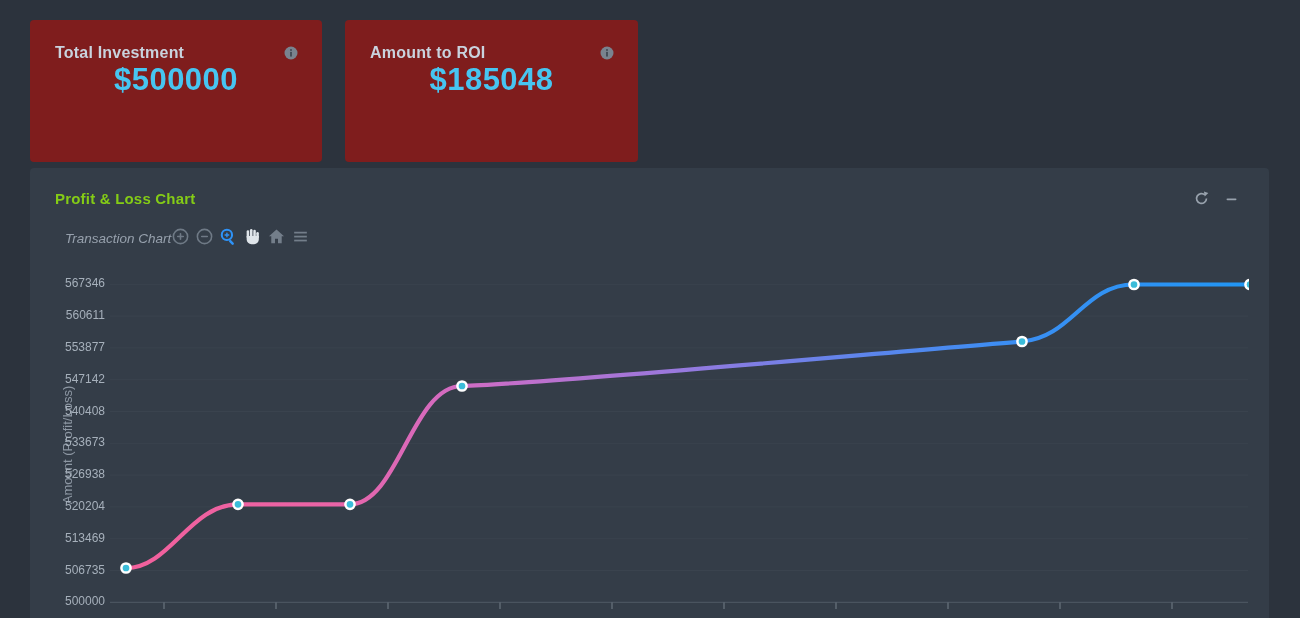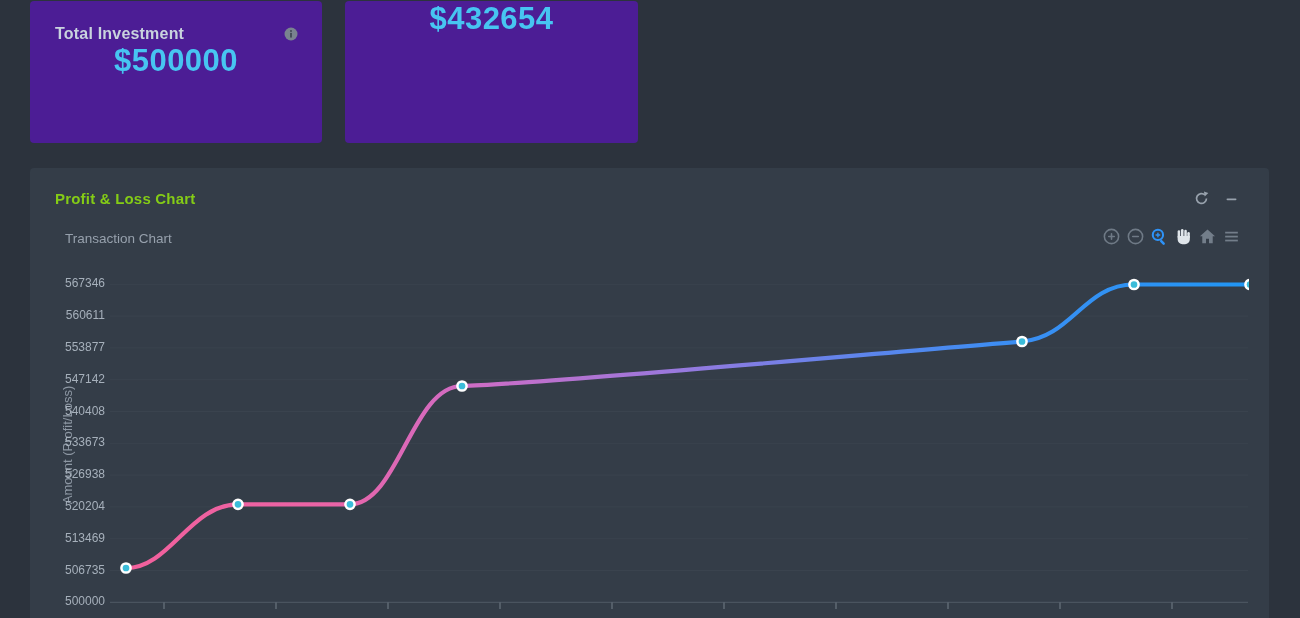--- a/index.html
+++ b/index.html
@@ -3,22 +3,22 @@
 <meta charset="utf-8">
 <style>
   * { margin:0; padding:0; box-sizing:border-box; }
   html,body { width:1300px; height:618px; overflow:hidden; }
   body {
     background:#2c333d;
     font-family:"Liberation Sans", sans-serif;
     position:relative;
   }
   .card {
-    position:absolute; top:1px; height:142px; width:292px;
-    background:#4c1d95; border-radius:4px;
+    position:absolute; top:20px; height:142px; width:292px;
+    background:#7f1d1d; border-radius:4px;
   }
   .card.card-1 { left:30px; }
   .card.card-2 { left:345px; width:293px; }
   .card-top {
     display:flex; justify-content:space-between; align-items:center;
     padding:24px 24px 0 25px;
   }
   .card-title { color:#c9d3de; font-size:16px; font-weight:700; letter-spacing:.2px; }
   .info-icon { width:14px; height:14px; flex:0 0 auto; cursor:pointer; }
   .card-value {
@@ -30,22 +30,23 @@
     background:#343d48; border-radius:4px;
   }
   .panel-header {
     display:flex; justify-content:space-between; align-items:center;
     padding:22px 30px 0 25px;
   }
   .panel-title { color:#84cc16; font-size:15px; font-weight:700; letter-spacing:.2px; }
   .panel-actions { display:flex; align-items:center; gap:14px; }
   .panel-actions svg { cursor:pointer; display:block; }
   .chart-header {
-    display:flex; justify-content:space-between; align-items:flex-end;
+    display:flex; justify-content:flex-start; align-items:flex-end;
     padding:20px 28px 0 35px;
+    font-style:italic;
   }
   .chart-subtitle { color:#97a1ad; font-size:13.5px; }
   .apex-toolbar { display:flex; align-items:center; gap:5px; }
   .apex-toolbar svg { cursor:pointer; display:block; }
   .chart-svg { position:absolute; left:10px; top:90px; }
   .ylabel { fill:#a6b0bb; font-size:12px; font-family:"Liberation Sans",sans-serif; }
   .ytitle { fill:#8d97a3; font-size:13px; font-family:"Liberation Sans",sans-serif; }
 </style>
 </head>
 <body>
@@ -56,21 +57,29 @@
     <svg class="info-icon" viewBox="0 0 14 14">
       <circle cx="7" cy="7" r="6.5" fill="#79838f"></circle>
       <rect x="6.1" y="3.1" width="1.8" height="1.8" rx="0.9" fill="#39424d"></rect>
       <rect x="6.2" y="5.8" width="1.6" height="5" rx="0.8" fill="#39424d"></rect>
     </svg>
   </div>
   <div class="card-value">$500000</div>
 </div>
 
 <div class="card card-2">
-  <div class="card-value">$432654</div>
+  <div class="card-top">
+    <span class="card-title">Amount to ROI</span>
+    <svg class="info-icon" viewBox="0 0 14 14">
+      <circle cx="7" cy="7" r="6.5" fill="#79838f"></circle>
+      <rect x="6.1" y="3.1" width="1.8" height="1.8" rx="0.9" fill="#39424d"></rect>
+      <rect x="6.2" y="5.8" width="1.6" height="5" rx="0.8" fill="#39424d"></rect>
+    </svg>
+  </div>
+  <div class="card-value">$185048</div>
 </div>
 
 <div class="panel">
 
   <div class="panel-header">
     <span class="panel-title">Profit &amp; Loss Chart</span>
     <span class="panel-actions">
       <svg width="17" height="17" viewBox="0 0 24 24">
         <path d="M16.95 7.05 A7 7 0 1 0 19 12" fill="none" stroke="#98a2ad" stroke-width="2.4"></path>
         <polygon points="15.4,2.2 21.6,4.4 16.6,9.3" fill="#98a2ad"></polygon>

